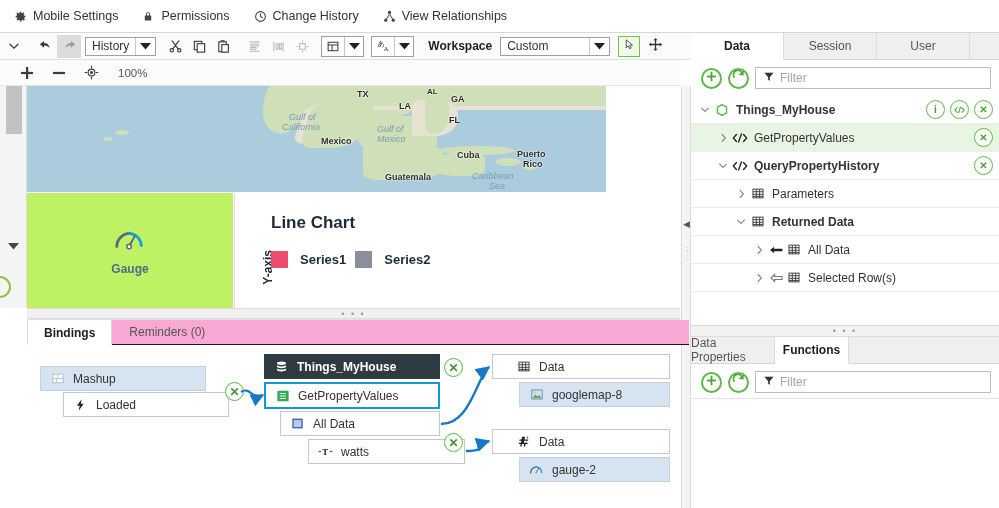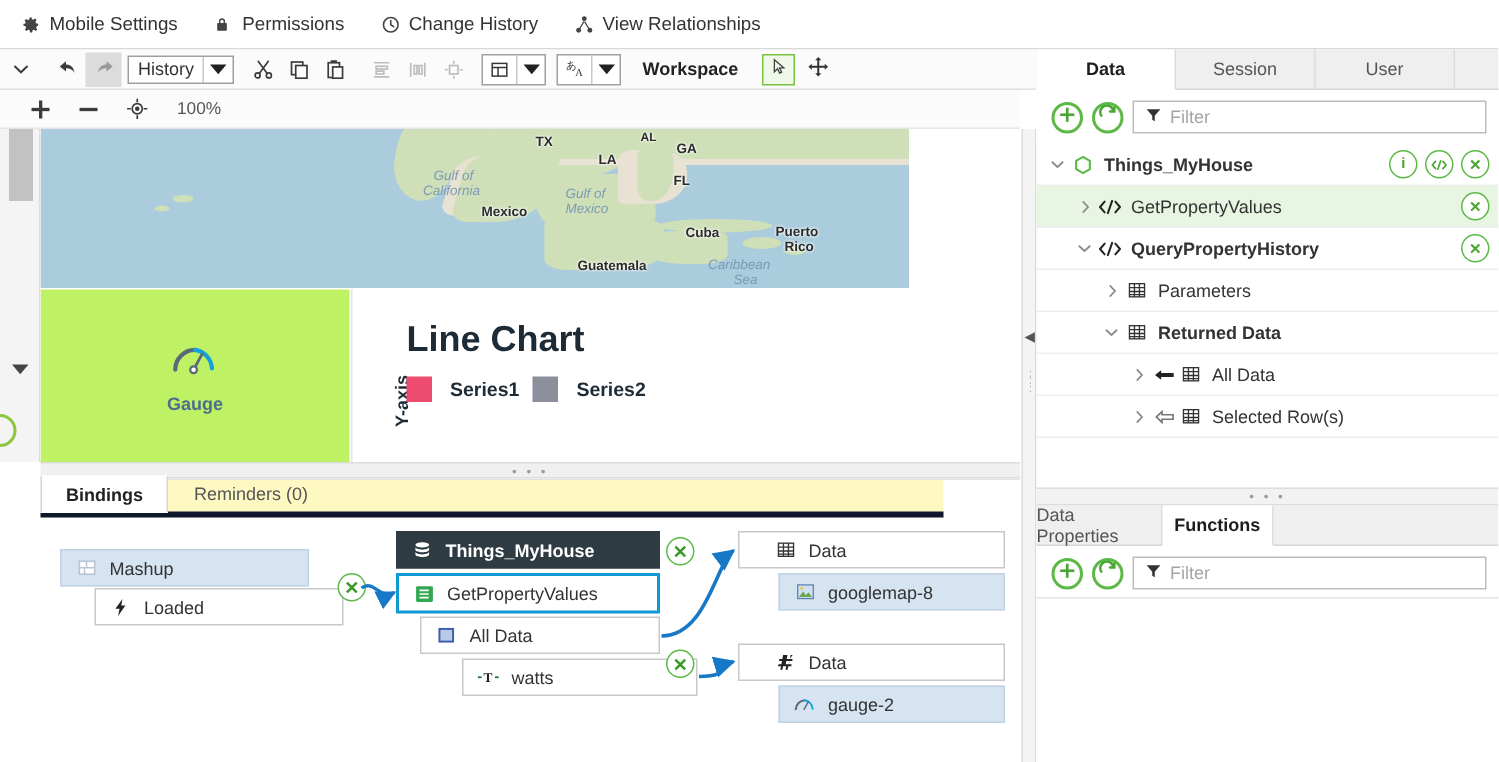--- a/index.html
+++ b/index.html
@@ -105,21 +105,21 @@
   .widget-gauge {
     position:absolute; left:0; top:107px; width:206px; height:115px;
     background:#bef264; display:flex; flex-direction:column;
     align-items:center; justify-content:center; gap:8px;
   }
   .widget-gauge .glabel { font-size:12px; font-weight:bold; color:#4e6d8c; }
   .widget-chart {
     position:absolute; left:207px; top:107px; width:438px; height:115px;
     background:#fff; border-left:1px solid #e3e3e3;
   }
-  .chart-title { position:absolute; left:36px; top:20px; font-size:24px; font-weight:bold; color:#1d2b36;}
+  .chart-title { position:absolute; left:36px; top:20px; font-size:17px; font-weight:bold; color:#1d2b36;}
   .legend { position:absolute; left:36px; top:58px; display:flex; align-items:center; gap:9px;}
   .legend .li { display:flex; align-items:center; gap:12px; }
   .legend .sw { width:17px; height:17px; }
   .legend .lt { font-size:13px; font-weight:bold; color:#1d2b36; }
   .yaxis {
     position:absolute; left:26px; top:57px; font-size:12px; font-weight:bold;
     color:#1d2b36; writing-mode:vertical-rl; transform:rotate(180deg);
   }
   
   .cv-scroll { position:absolute; left:646px; top:0px; width:14px; height:222px;
@@ -143,22 +143,22 @@
   }
   .vsplit .dots { position:absolute; left:2px; top:160px; width:6px; color:#b0b0b0;
     font-size:8px; line-height:5px; text-align:center; }
   .vsplit .arr { position:absolute; left:1px; top:133px; color:#555; font-size:9px;}
 
   
   .bindings {
     position:absolute; left:27px; top:319px; width:653px; height:189px;
     background:#fff; border-top:1px solid #e2e2e2;
   }
-  .btabs { position:absolute; left:0; top:0; width:602px; height:25px;
-    border-bottom:4px solid #0f172a; background:#fef9c3; display:flex; align-items:flex-end; }
+  .btabs { position:absolute; left:0; top:0; width:662px; height:25px;
+    border-bottom:1px solid #0f172a; background:#f9a8d4; display:flex; align-items:flex-end; }
   .btab { height:25px; padding:0 16px; display:flex; align-items:center;
     font-size:12px; color:#555; cursor:pointer; border:1px solid transparent; }
   .btab.active { background:#fff; color:#222; font-weight:bold;
     border-left:1px solid #d6d6d6; border-right:1px solid #d6d6d6; border-bottom:1px solid #fff;
     margin-bottom:-1px; }
 
   .node { position:absolute; border:1px solid #c8c8c8; background:#fff;
     height:25px; display:flex; align-items:center; gap:8px; padding-left:9px;
     font-size:12px; color:#333; }
   .node.hdr { background:#2e3b42; color:#fff; border-color:#2e3b42; font-weight:bold; }
@@ -337,20 +337,28 @@
           <text x="8" y="13.5" font-size="8" font-family="serif">A</text>
         </svg>
     </span>
     <span class="carrow">
       <svg width="11" height="8" viewBox="0 0 11 8" fill="#222">
           <path d="M0 1h11L5.5 7.5z"></path>
         </svg>
     </span>
   </div>
   <span class="ws-label">Workspace</span>
+  <div class="combo ws-combo">
+    <span class="cv">Custom</span>
+    <span class="carrow">
+      <svg width="11" height="8" viewBox="0 0 11 8" fill="#222">
+          <path d="M0 1h11L5.5 7.5z"></path>
+        </svg>
+    </span>
+  </div>
   <div class="sel-tool">
     <span>
       <svg width="13" height="13" viewBox="0 0 16 16" fill="none" stroke="#444" stroke-width="1.1">
           <path d="M4 2.2v10l2.6-2.6 1.7 3.6 1.7-.8-1.7-3.5h3.4z"></path>
         </svg>
     </span>
   </div>
   <div class="pan-tool">
     <span>
       <svg width="15" height="15" viewBox="0 0 16 16" fill="#333">

